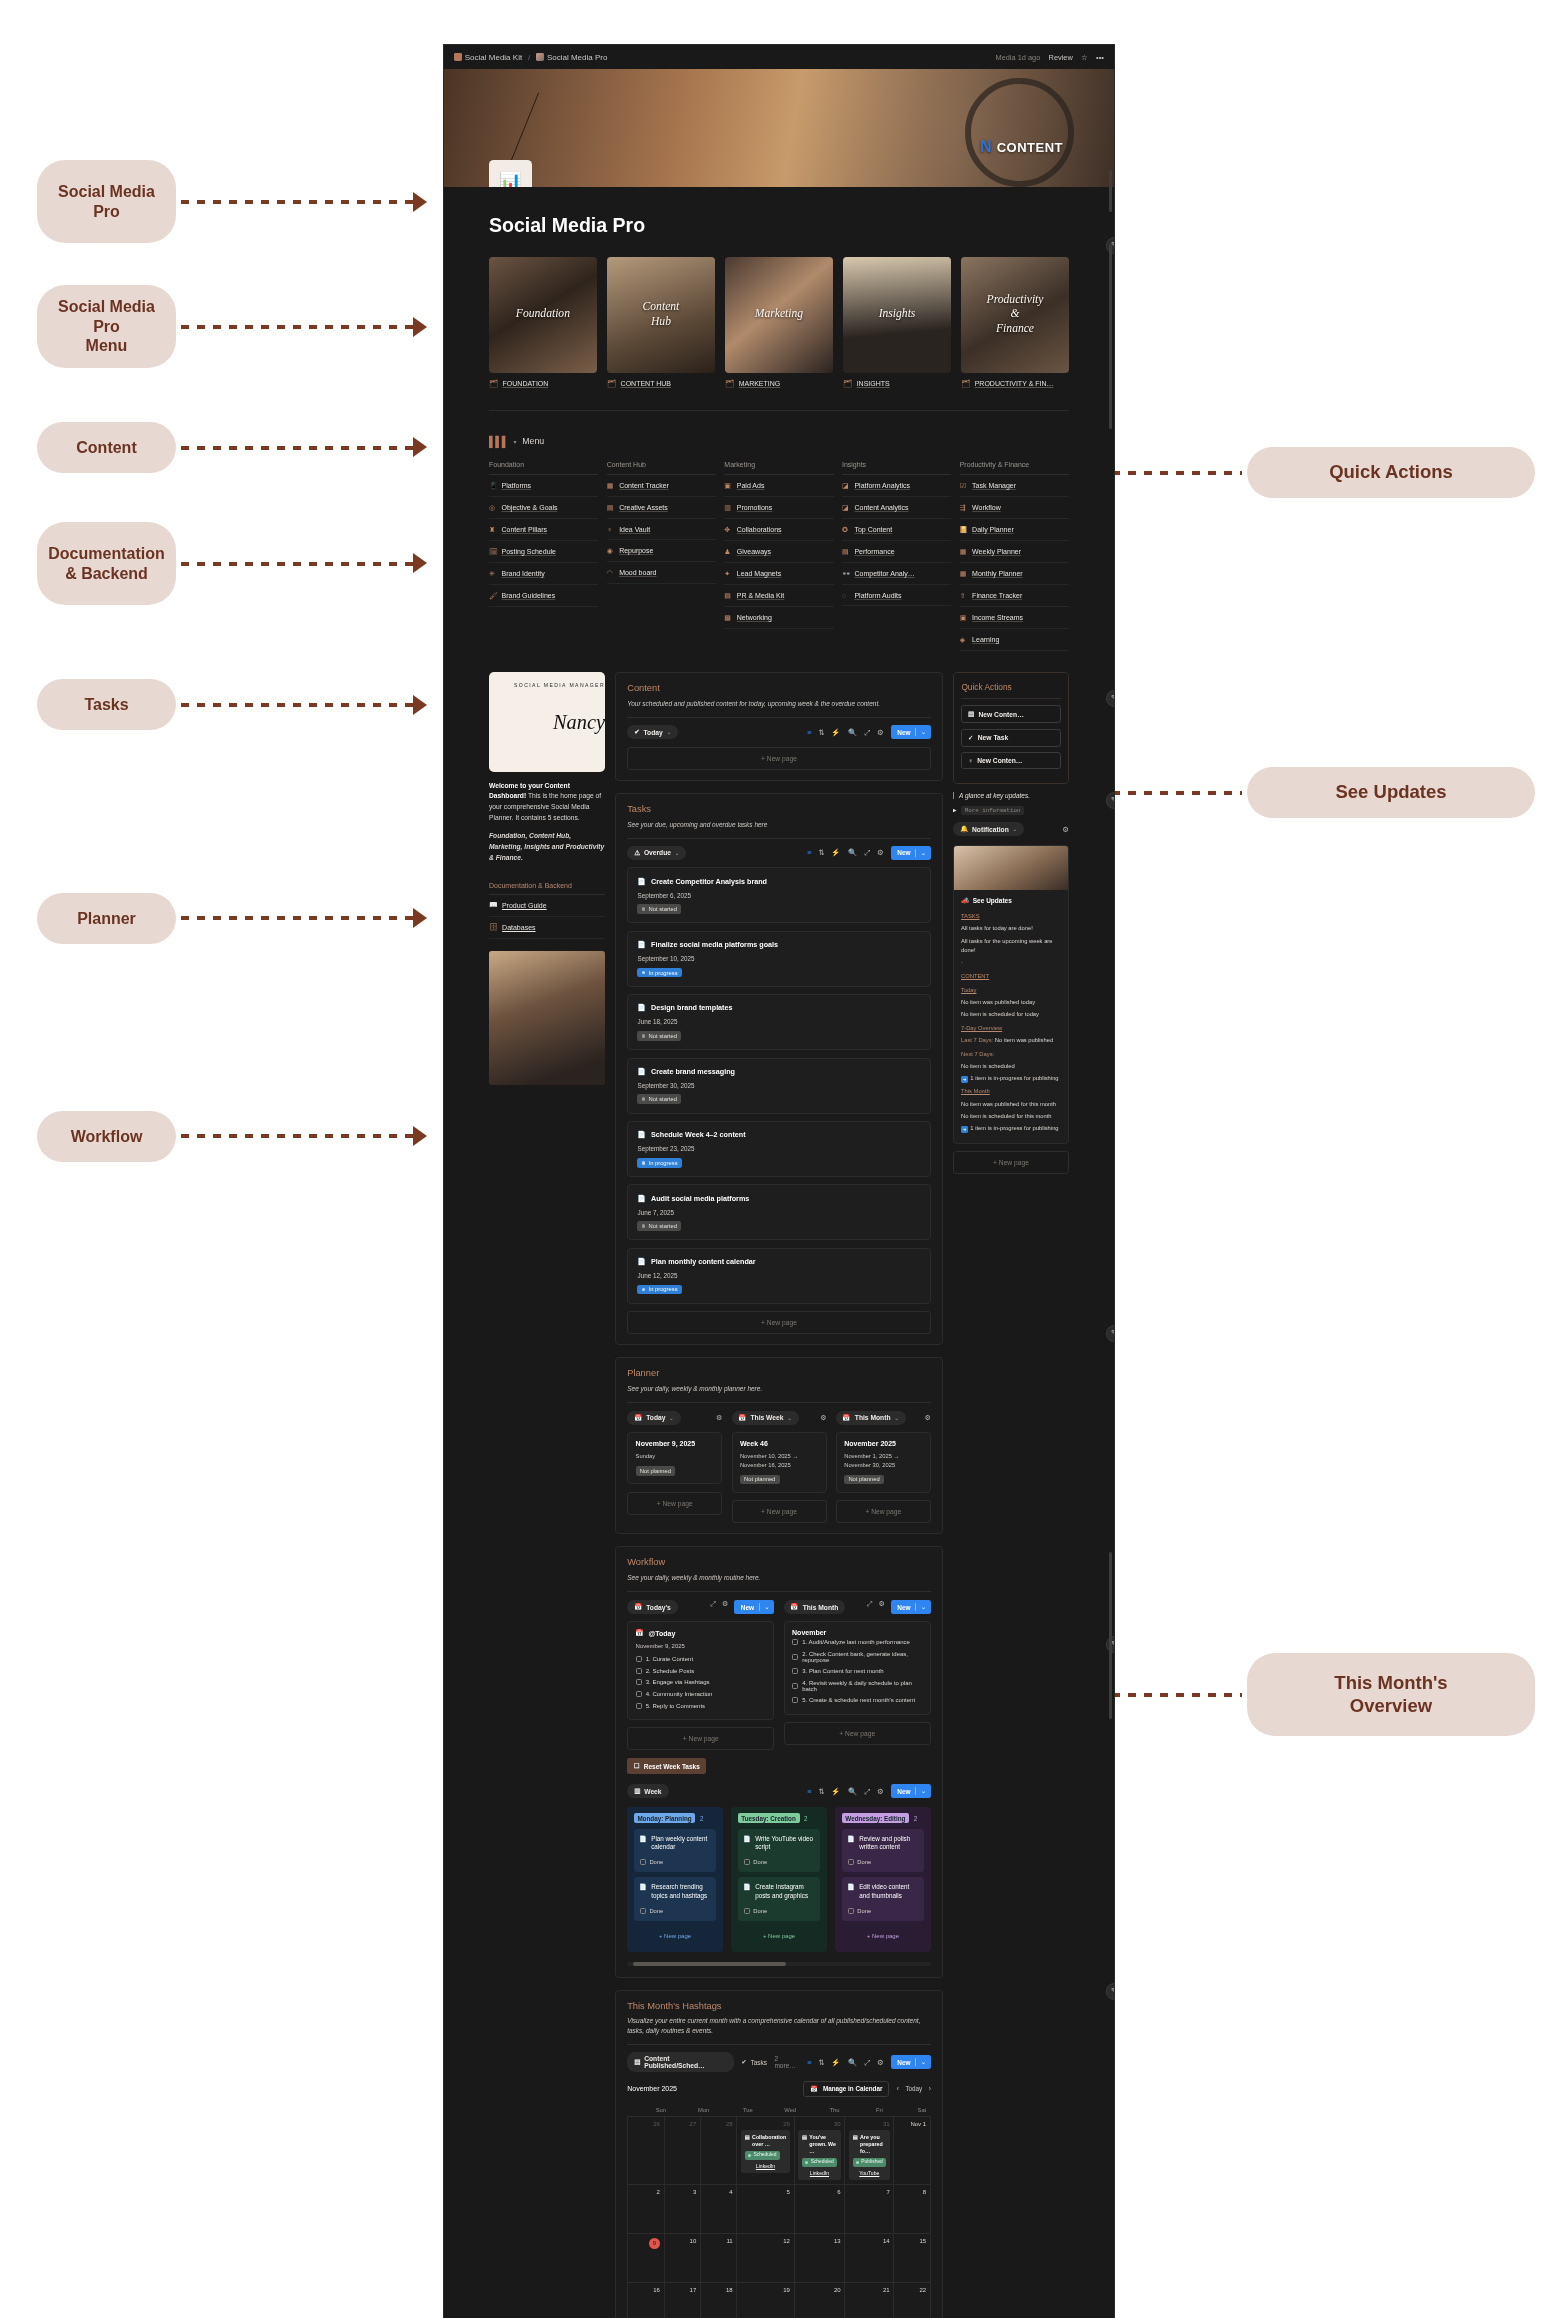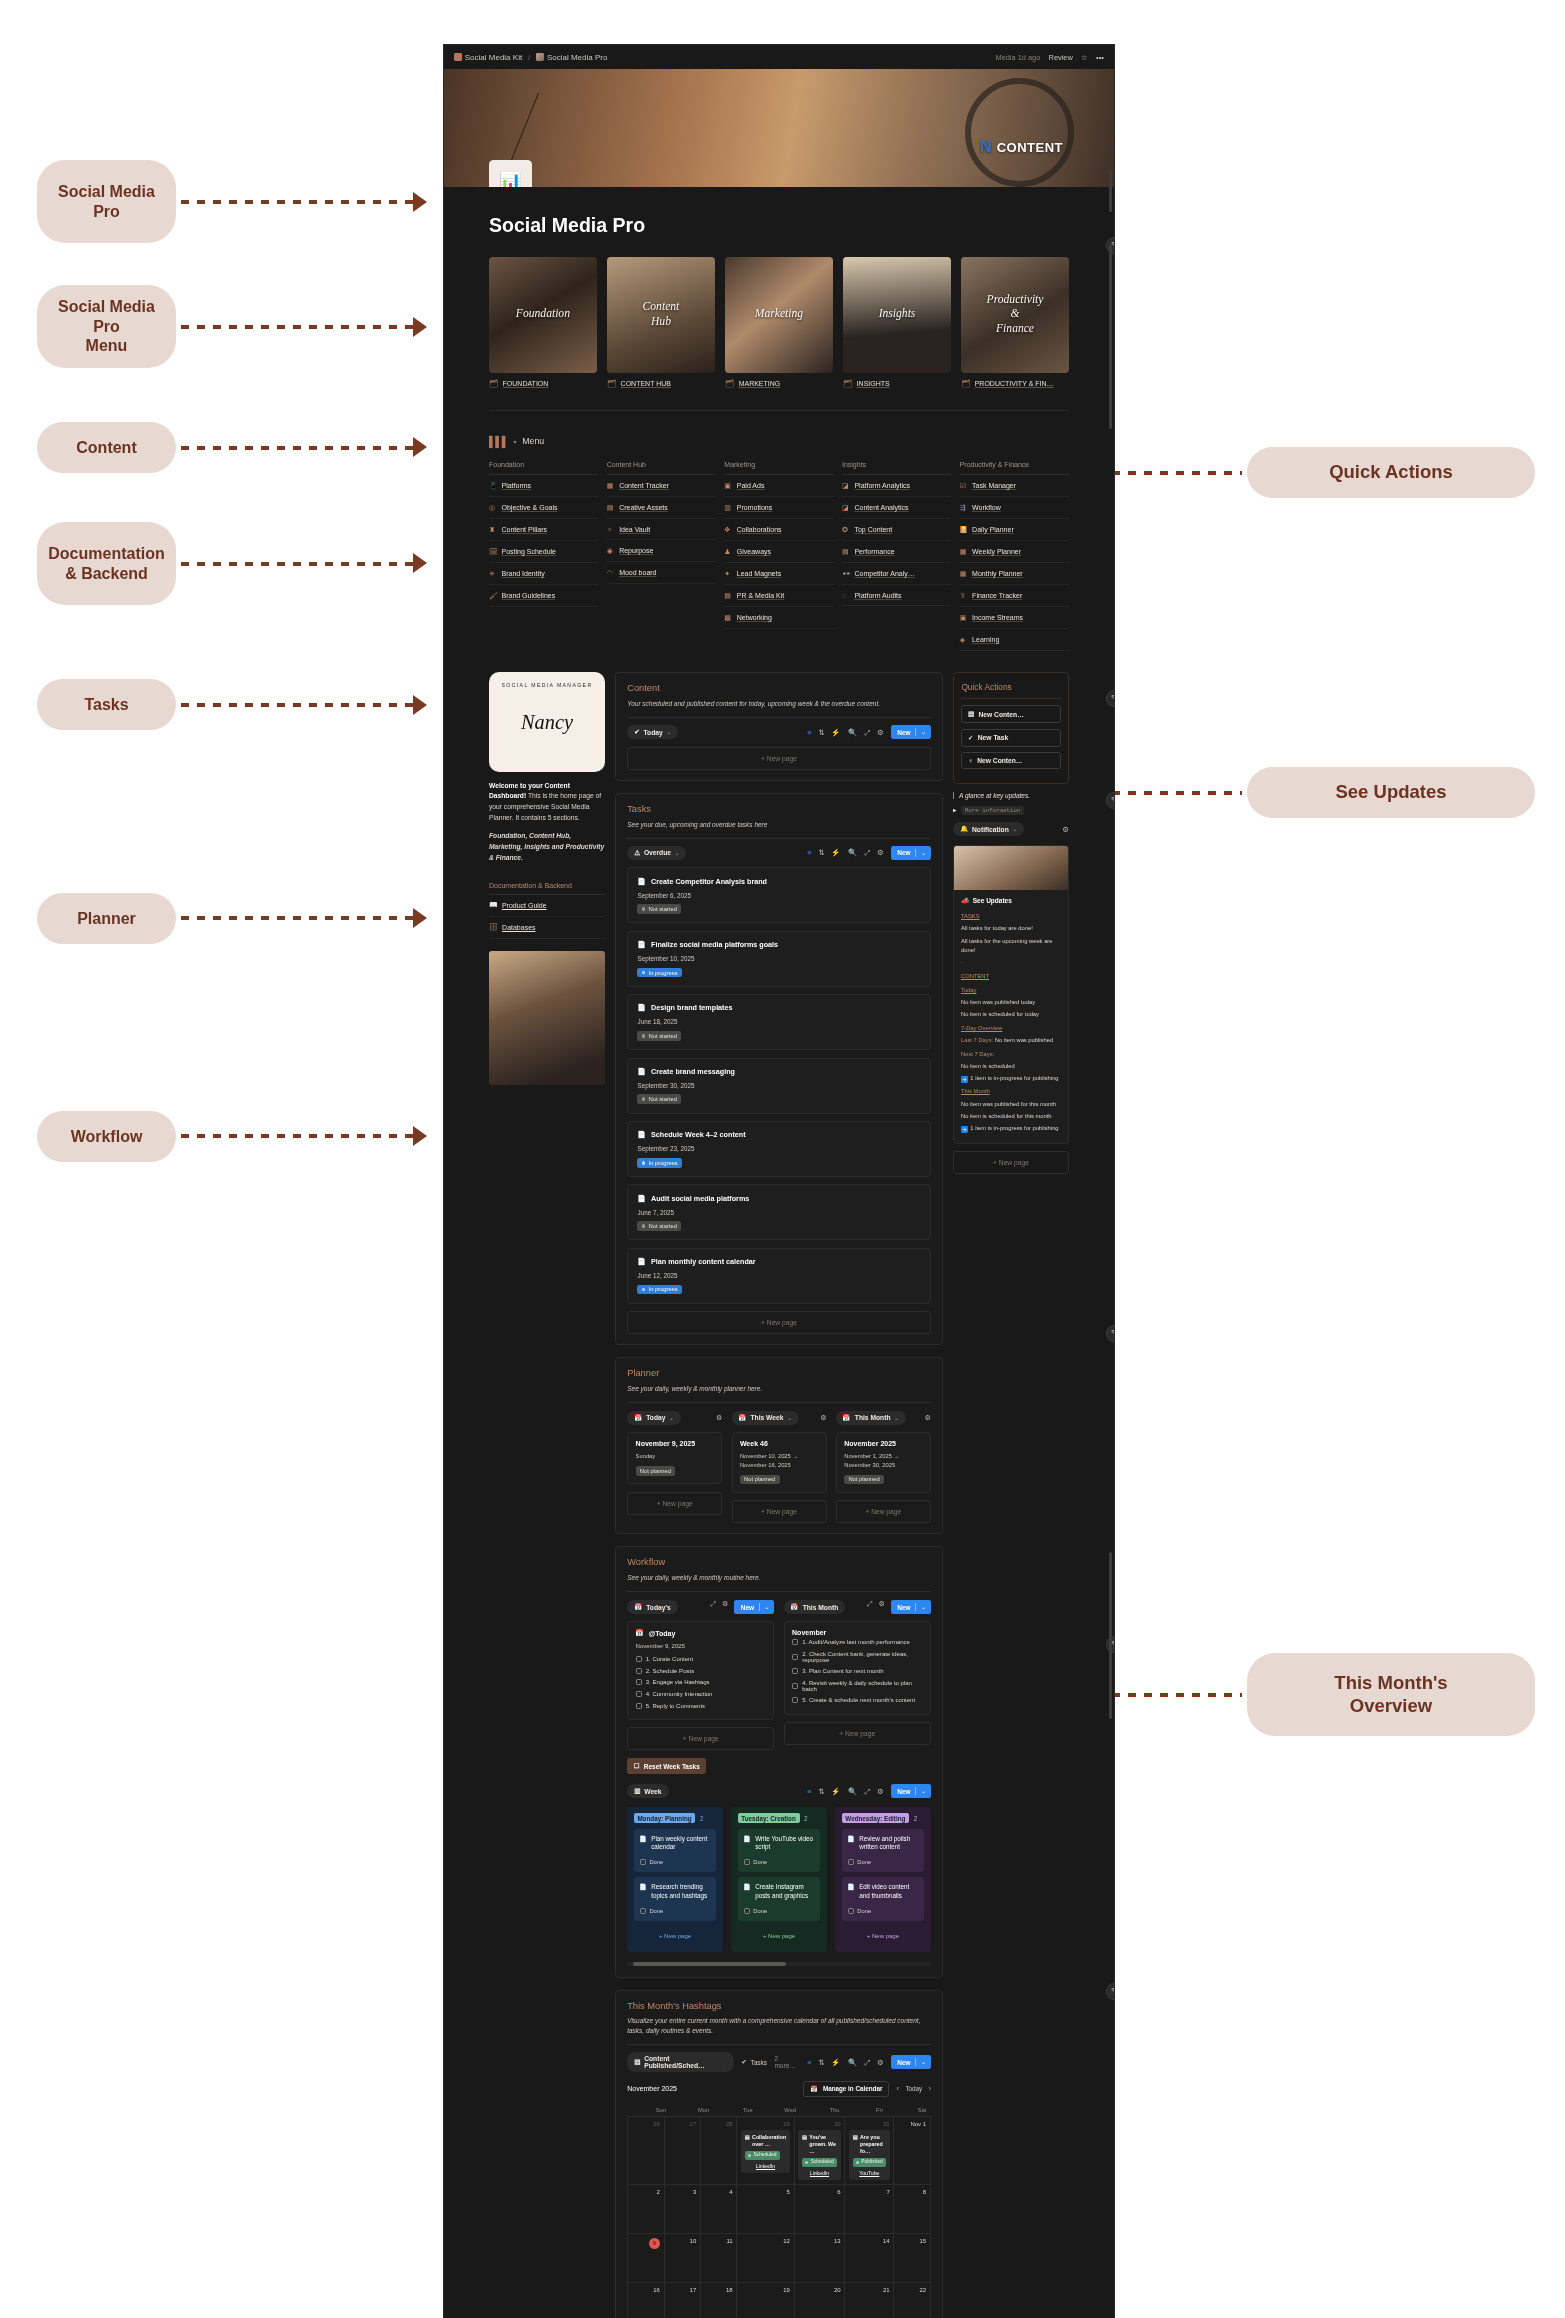--- a/index.html
+++ b/index.html
@@ -81,22 +81,22 @@
   .mitem{ display:flex; align-items:center; gap:4.2px; padding:6.5px 0;
     border-bottom:0.5px solid #262626; font-size:7px; color:#e7e3df;}
   .mitem i{ font-style:normal; color:#c08868; font-size:7px; width:8.3px; }
   .mitem u{ text-decoration-color:#4a4641; }
 
   .cols{ display:flex; gap:10.2px; margin-top:21.3px; align-items:flex-start;}
   .leftcol{ width:116px; flex:none; }
   .midcol{ flex:1; }
   .rightcol{ width:116px; flex:none; }
 
-  .logoimg{ width:100%; height:100px; border-radius:10px; background:#f6efe7;
-    display:flex;align-items:center;justify-content:center; position:relative;}
+  .logoimg{ width:100%; height:100px; border-radius:5px; background:#f6efe7;
+    display:flex;align-items:center;justify-content:flex-end; position:relative;}
   .logoimg .lt{ font-size:5.1px; letter-spacing:1.4px; color:#2a2a2a;
     position:absolute; top:10.2px; }
   .logoimg .sig{ font-family:"Liberation Serif",serif; font-style:italic;
     font-size:20.4px; color:#111; }
   .welcome{ font-size:6.7px; line-height:1.62; color:#ddd9d5; margin-top:8.3px;}
   .welcome b{ color:#fff; }
   .welcome .it{ display:block; margin-top:7.4px; font-style:italic; font-weight:700; }
   .dochdr{ margin-top:18.5px; font-size:7px; color:#b58a70; padding-bottom:4.6px;
     border-bottom:0.5px solid #2e2e2e;}
   .docitem{ display:flex;align-items:center;gap:4.2px; padding:6.5px 0;

